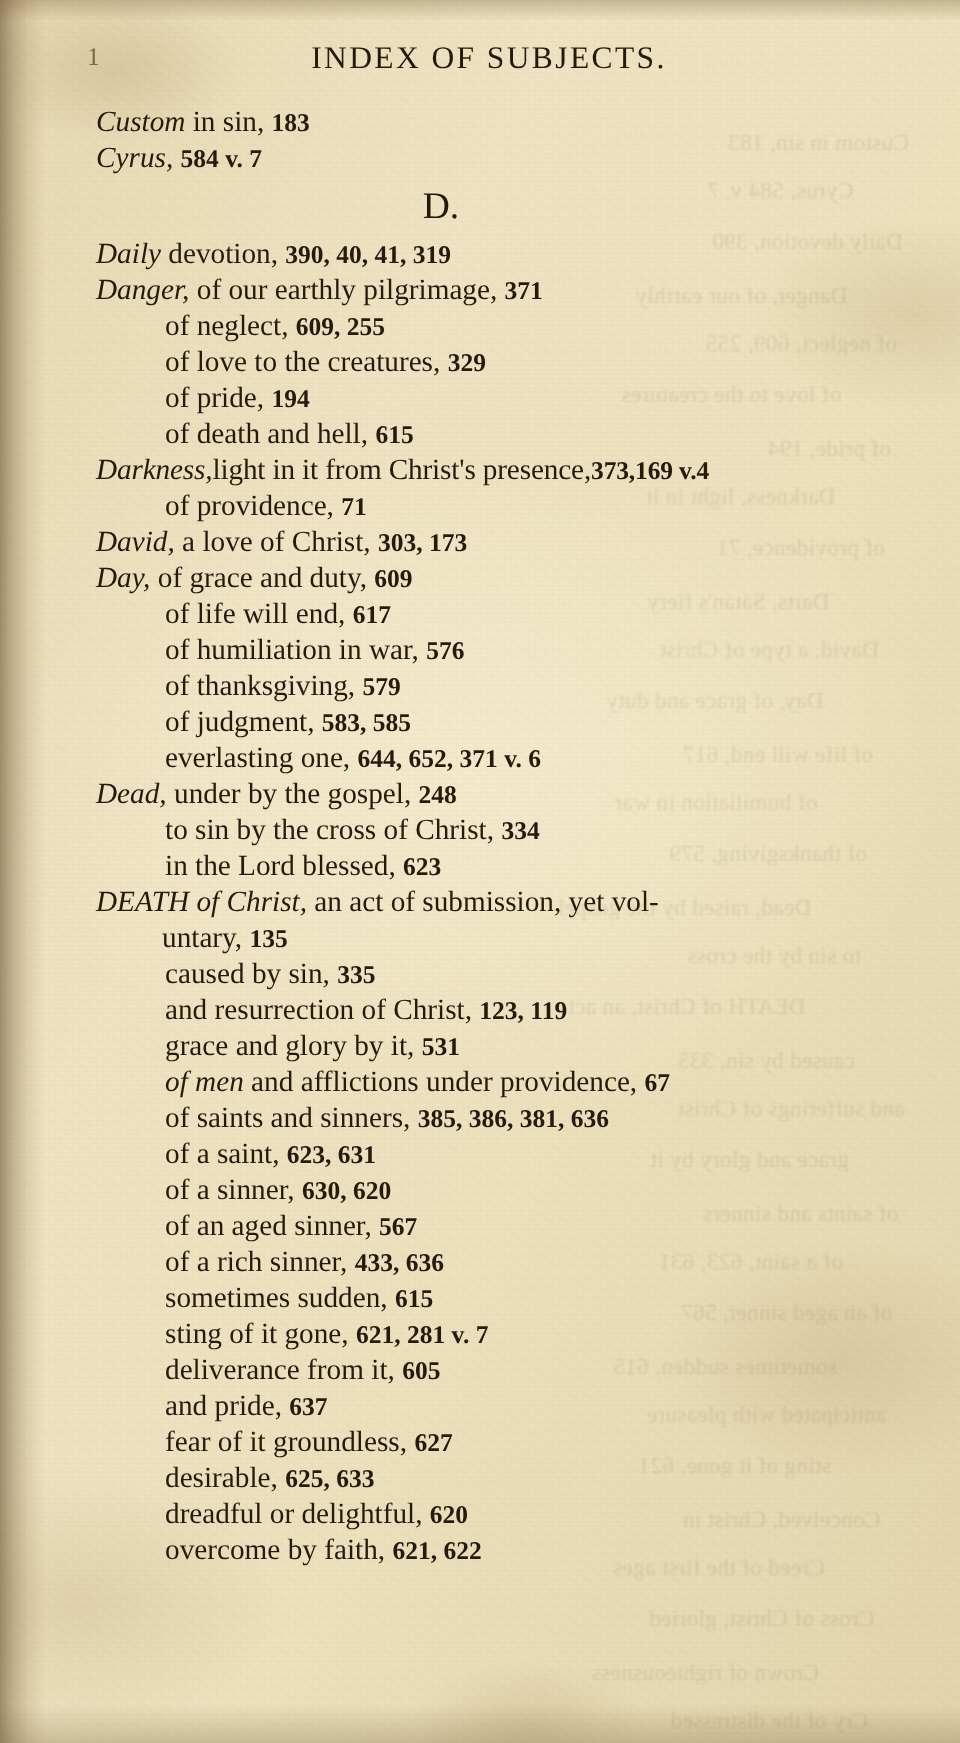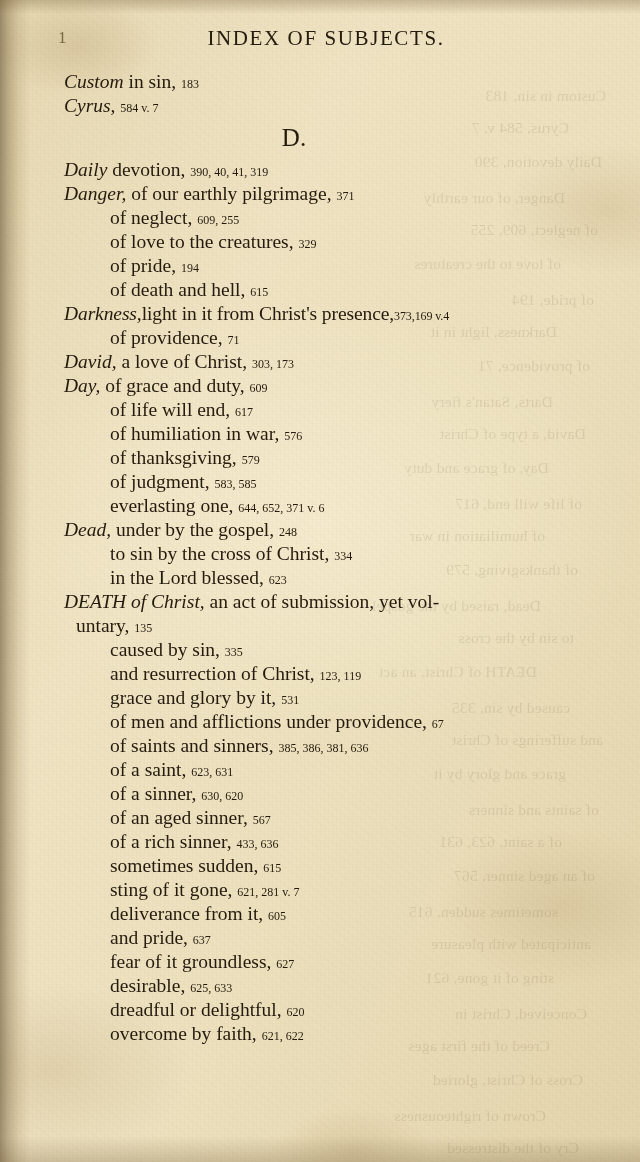--- a/index.html
+++ b/index.html
@@ -123,28 +123,28 @@
     height: 24px;
     line-height: 24px;
     font-size: 19.5px;
     white-space: nowrap;
     color: #241a0d;
   }
 
   
   .lv0 { padding-left: 64px; }
   .lv1 { padding-left: 110px; }
-  .lv2 { padding-left: 76px; }
+  .lv2 { padding-left: 108px; }
 
   .hw  { font-style: italic; }
-  .it  { }
+  .it  { font-style: italic; }
   .caps-hw { font-style: italic; }
 
   
-  .num { font-size: 12px; }
+  .num { font-size: 17px; font-weight: bold; }
 
   .divider {
     height: 40px;
     line-height: 40px;
     text-align: center;
     font-size: 25px;
     padding-right: 52px;
     color: #231a0c;
   }
 

